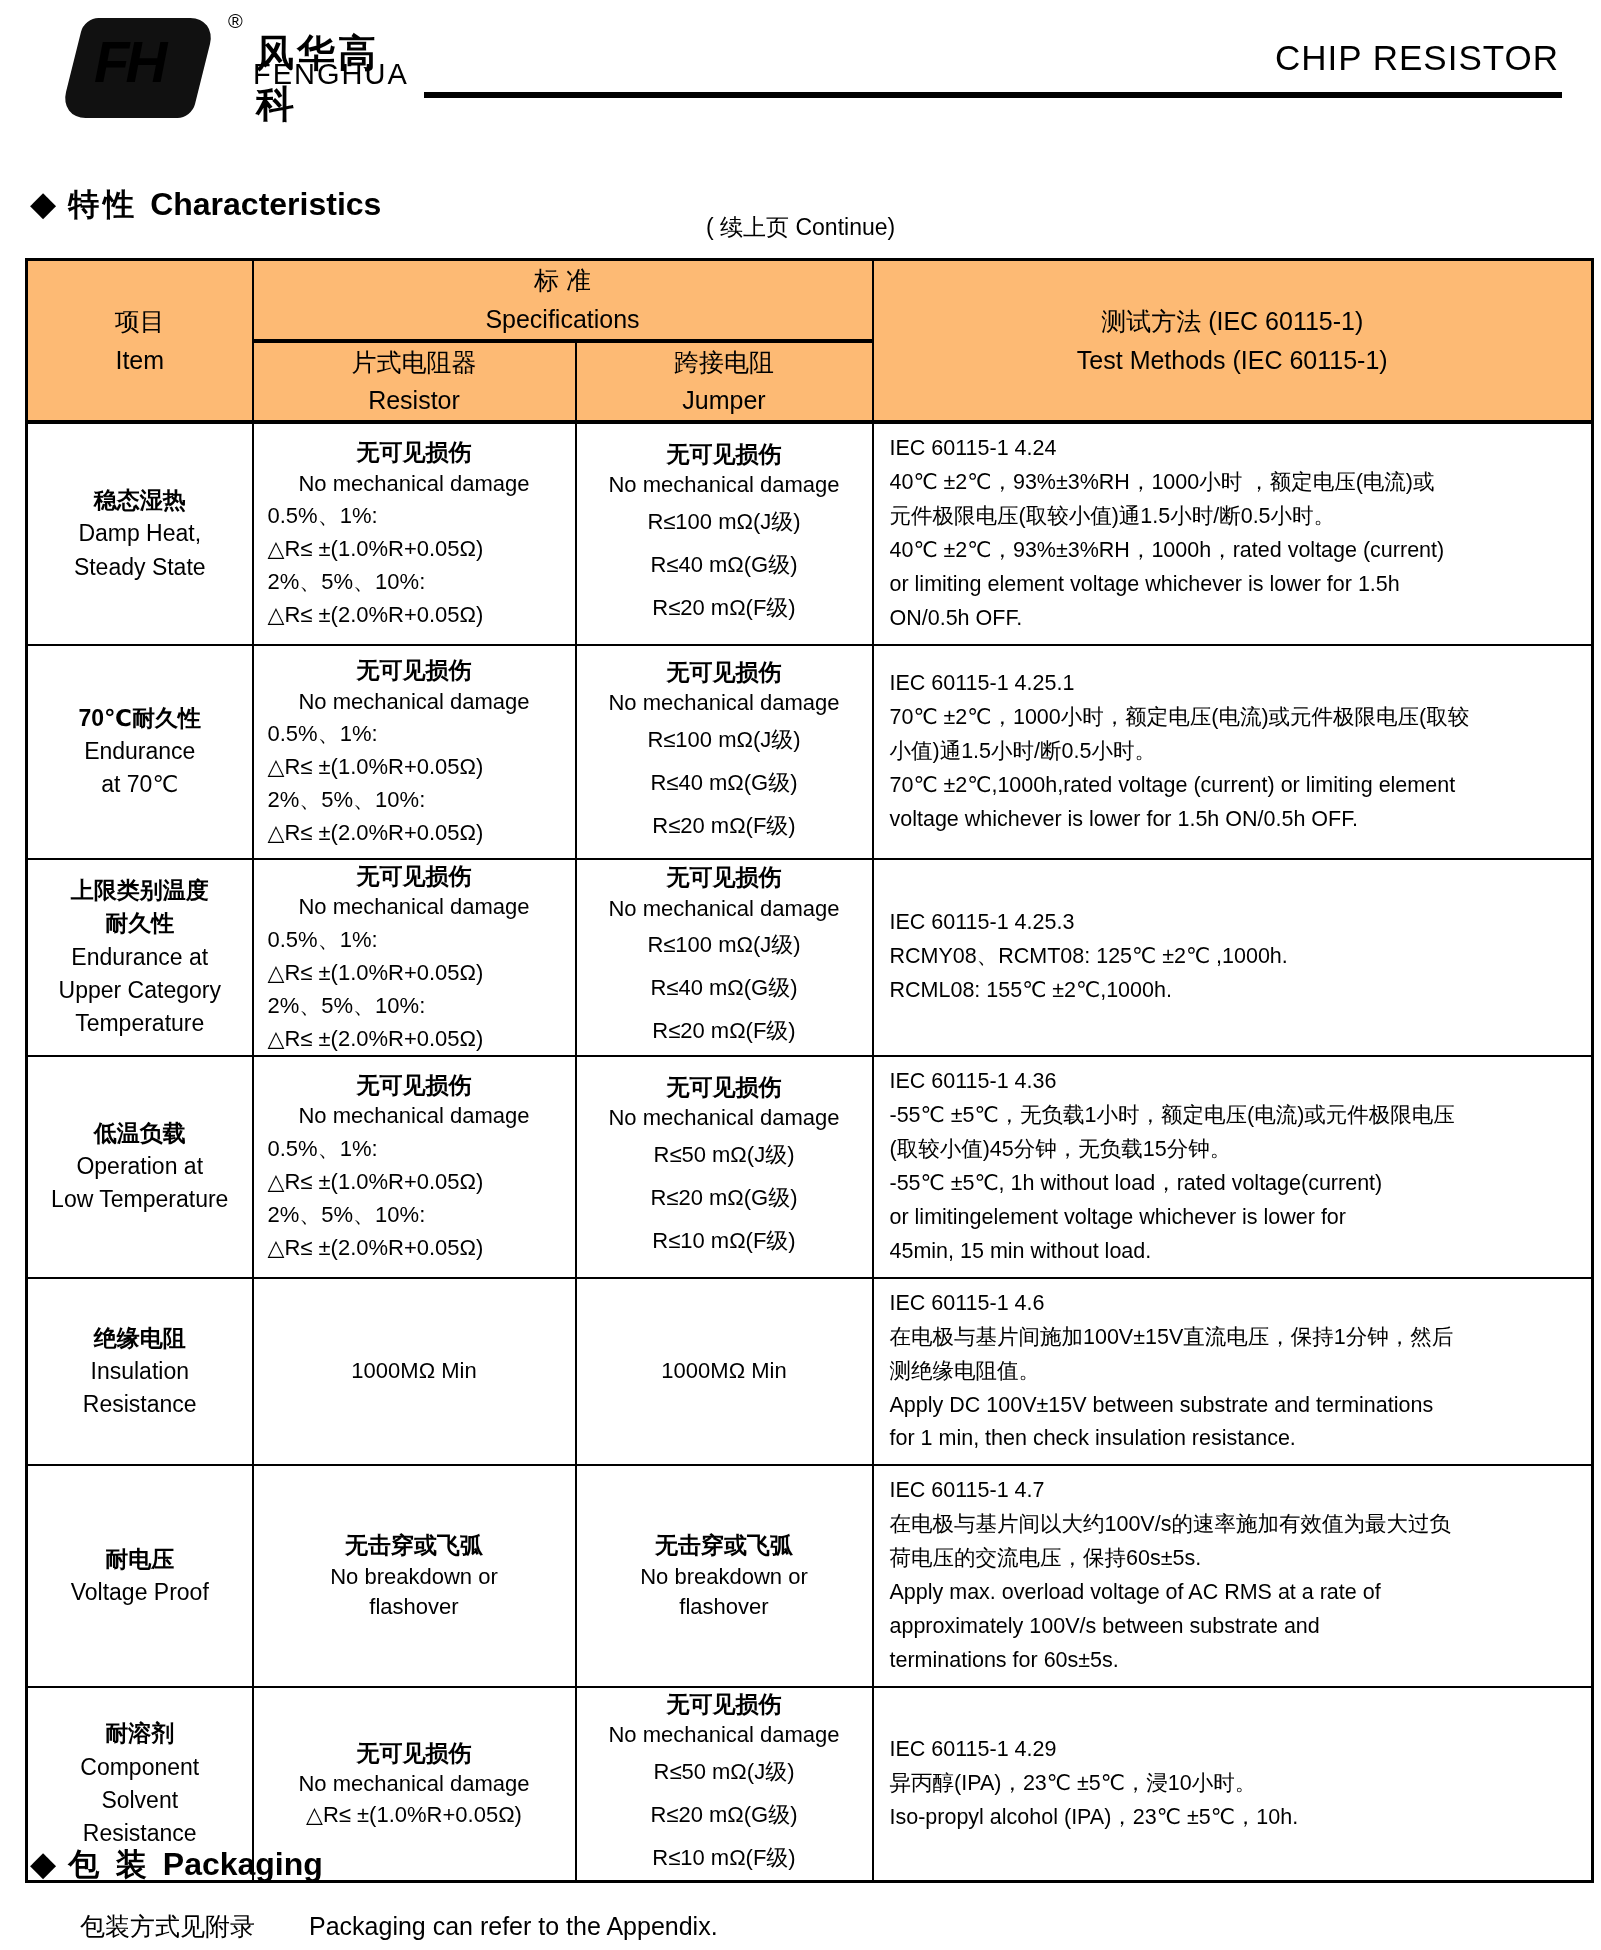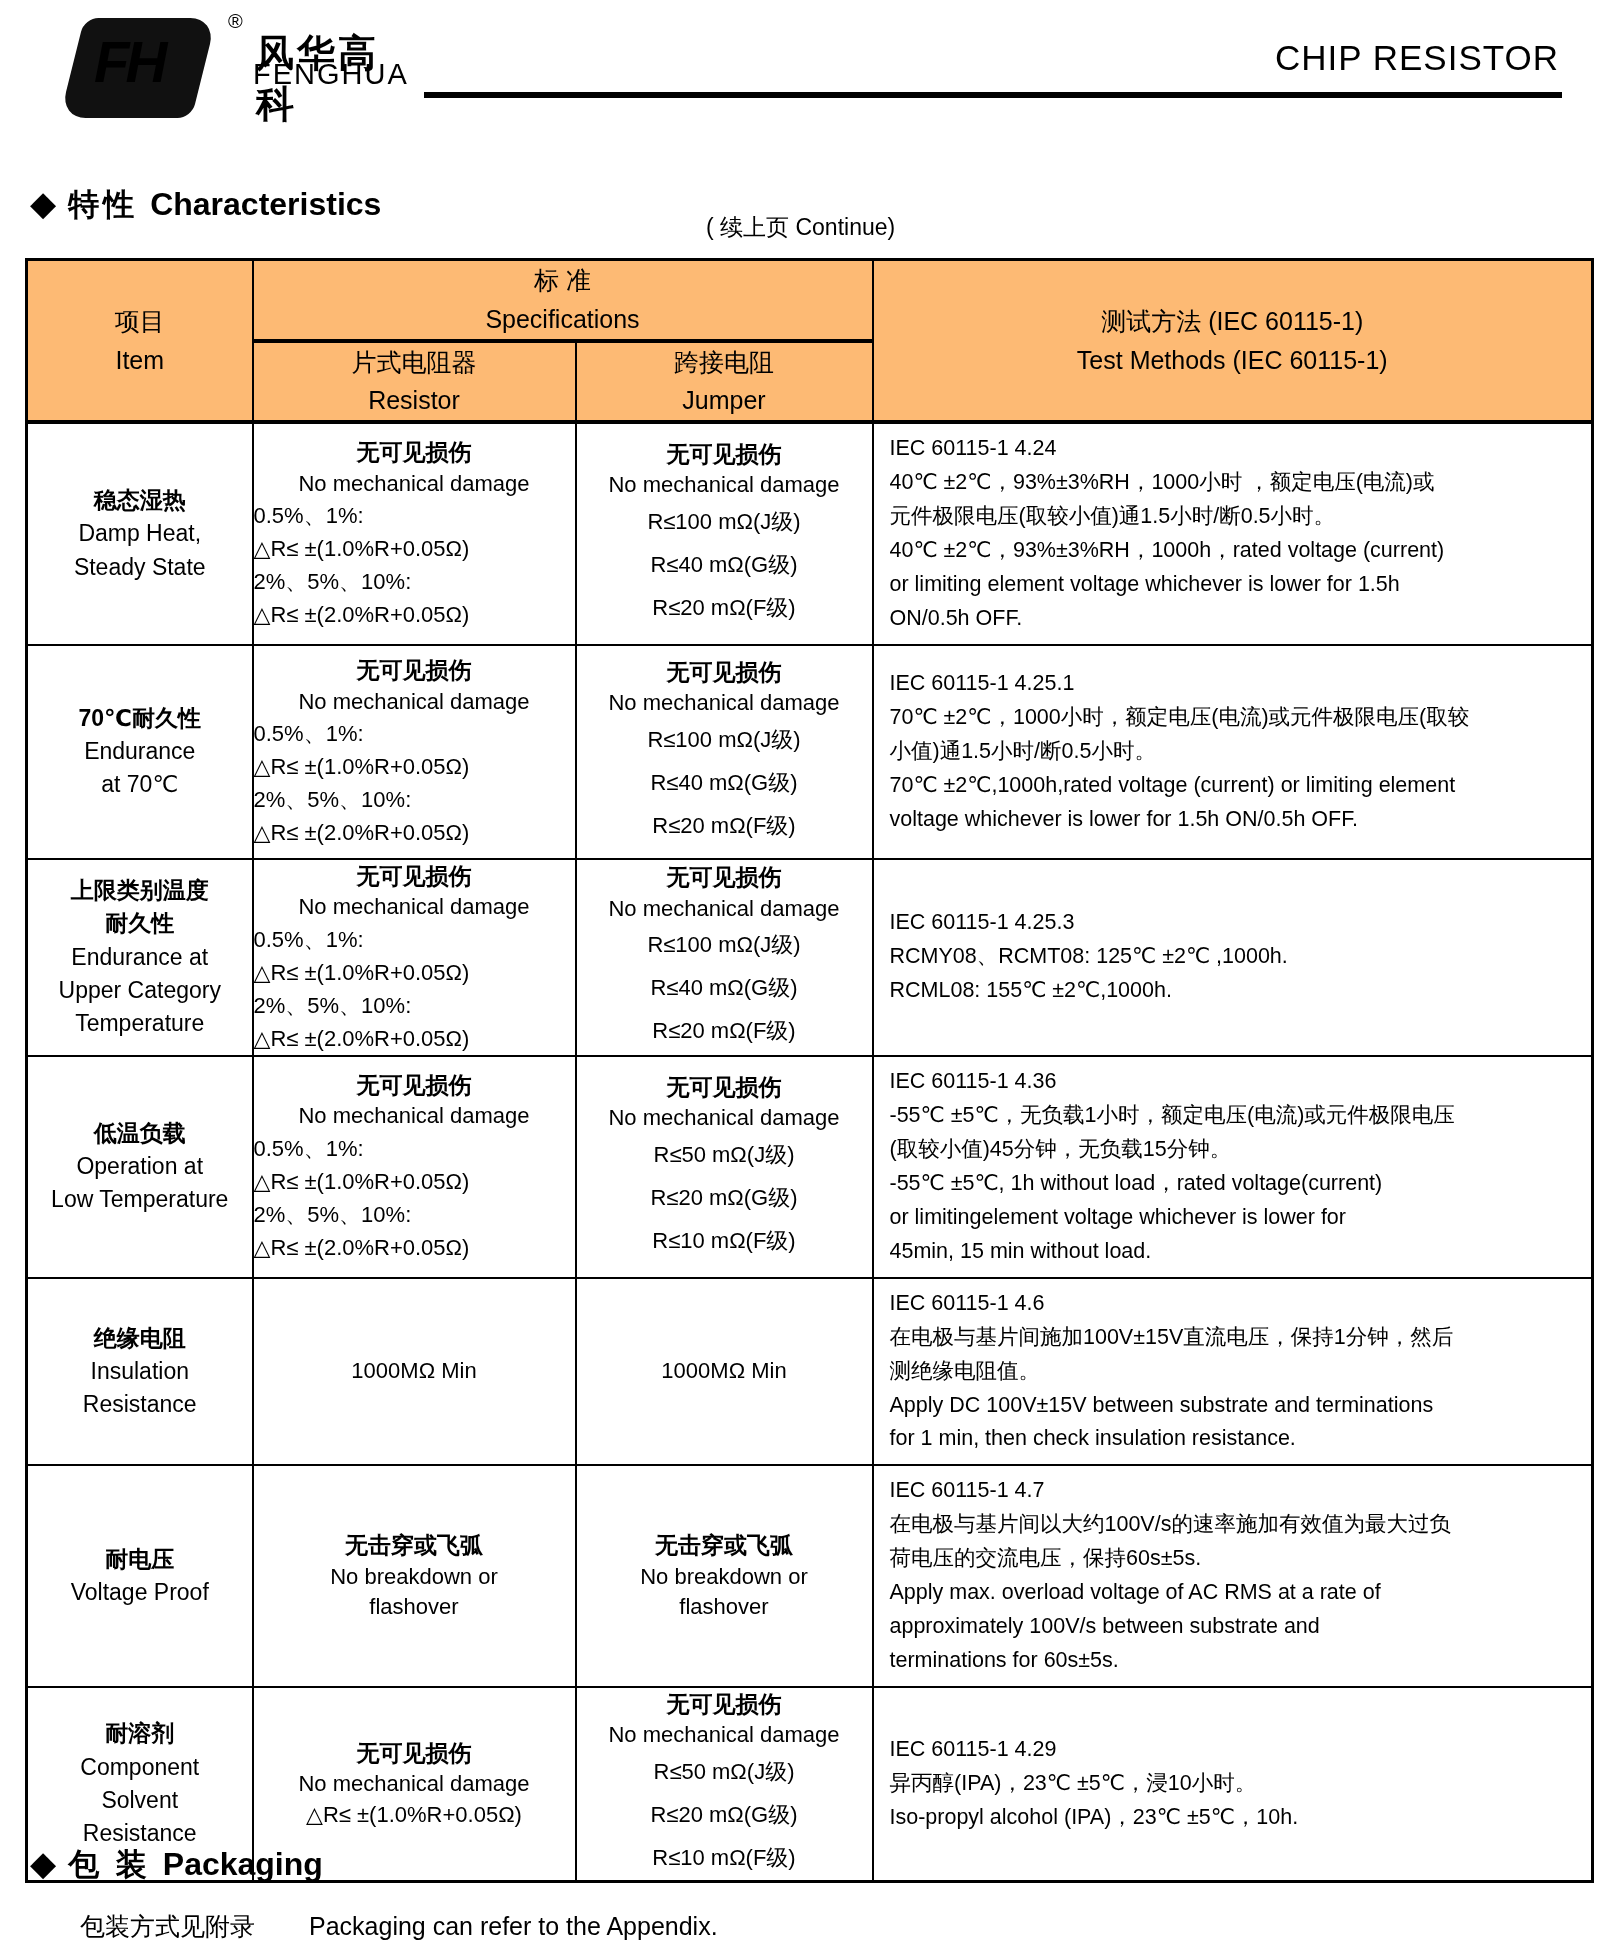--- a/index.html
+++ b/index.html
@@ -43,21 +43,21 @@
   td.th{background:#fdba74;text-align:center;font-size:25px;}
   td.th-spec{border-bottom:4px solid #000;}
   tr.first-body td{border-top:4px solid #000;}
   .hdr-lines{white-space:pre-line;line-height:1.55;}
   
   .cell{display:flex;flex-direction:column;align-items:center;justify-content:center;height:100%;}
   .item-cn{font-weight:bold;font-size:23px;white-space:pre-line;line-height:1.45;text-align:center;}
   .item-en{font-size:23px;white-space:pre-line;line-height:1.45;text-align:center;}
   .head-cn{font-weight:bold;font-size:23px;line-height:1.4;text-align:center;}
   .head-en{font-size:22px;white-space:pre-line;line-height:1.4;text-align:center;}
-  .res-body{font-size:22px;white-space:pre-line;line-height:1.5;align-self:stretch;text-align:left;}
+  .res-body{font-size:22px;white-space:pre-line;line-height:1.5;align-self:stretch;text-align:left;padding-left:14px;}
   .jum-body{font-size:22px;white-space:pre-line;line-height:1.95;text-align:center;}
   .test-cell{font-size:21.5px;white-space:pre-line;line-height:1.58;text-align:left;padding:8px 21px 8px 16px;}
   td.c-test{vertical-align:middle;}
 </style>
 </head>
 <body>
 
 <div class="logo-wrap">
   <div class="logo-mark"></div>
   <div class="logo-monogram">FH</div>

